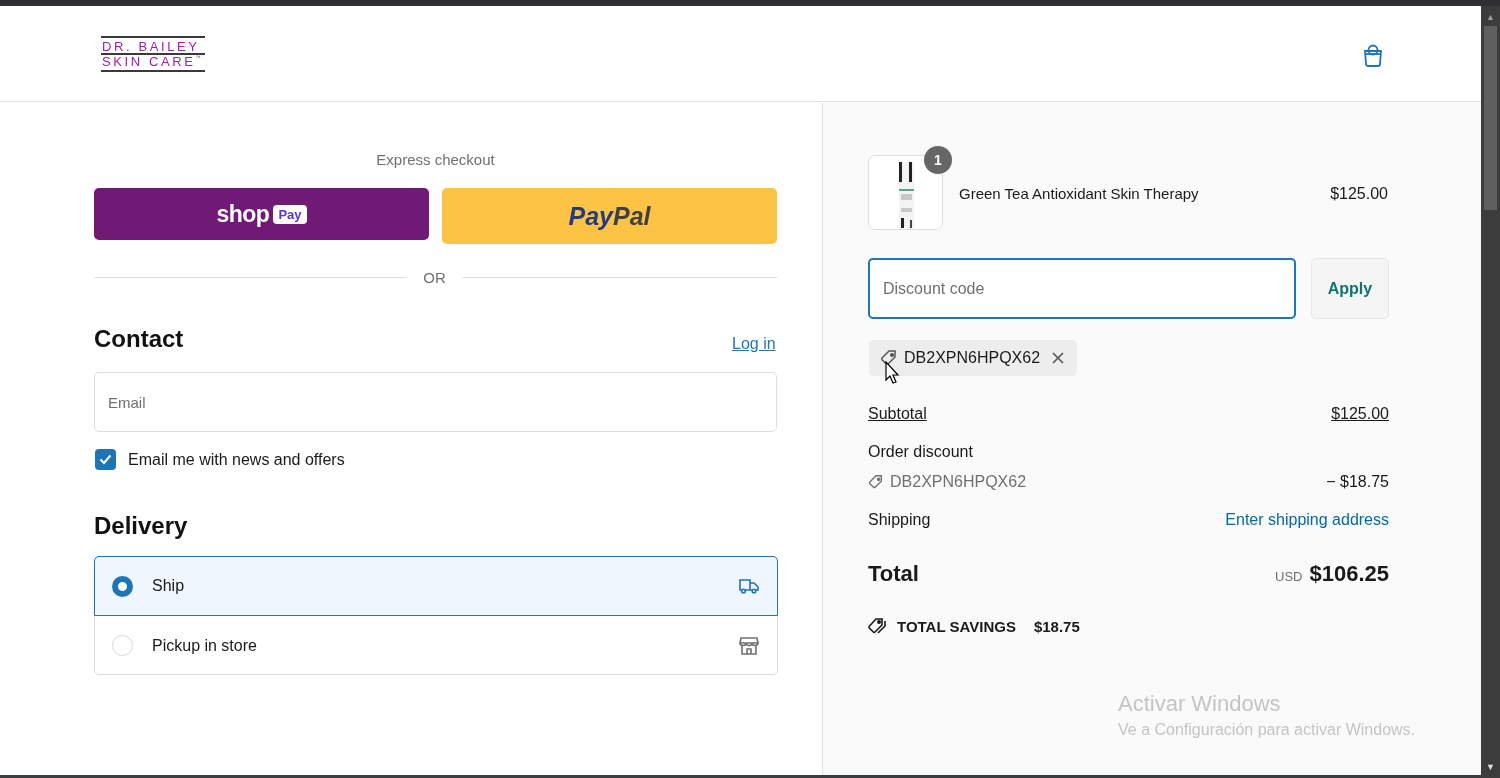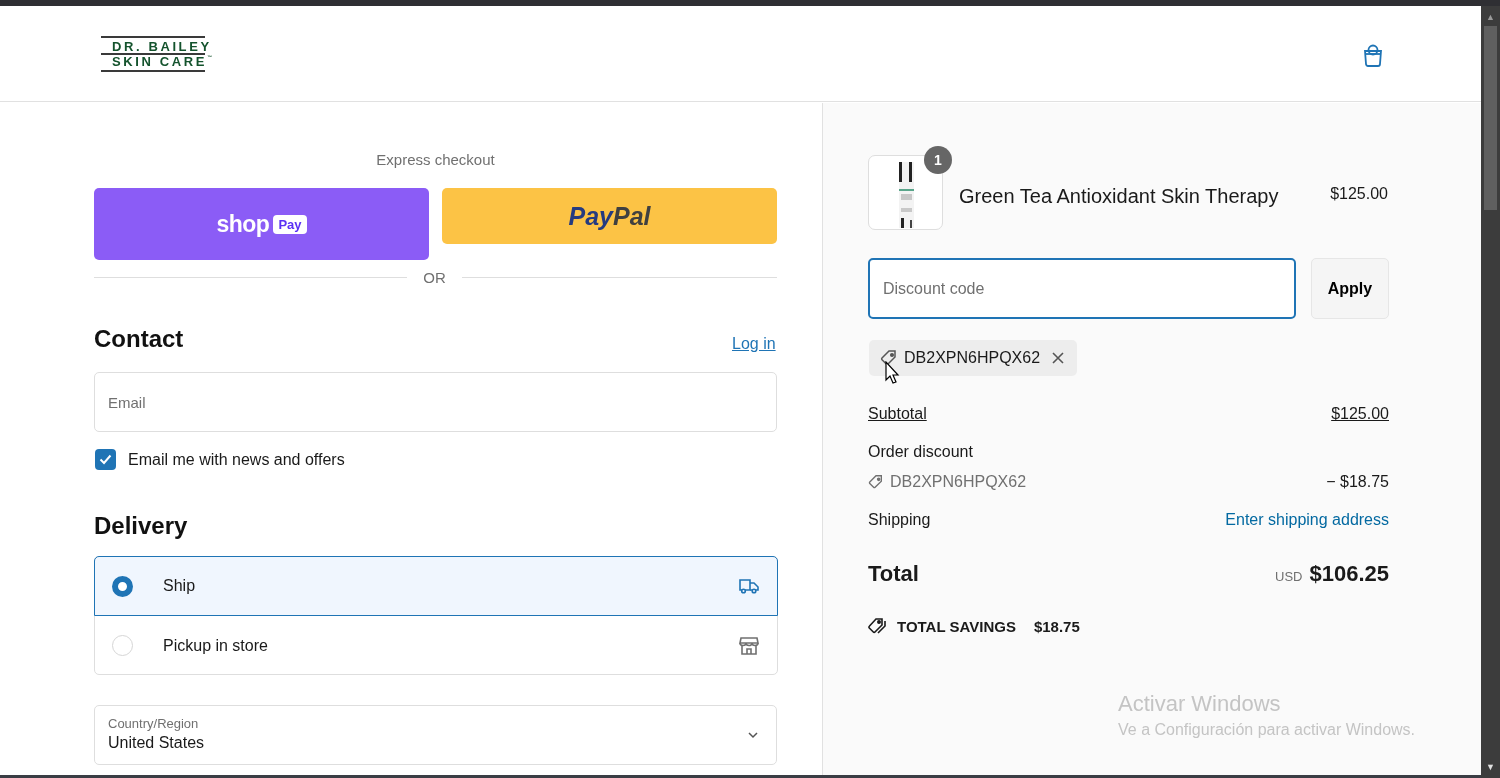--- a/index.html
+++ b/index.html
@@ -12,30 +12,30 @@
   
   .scrollbar { position: absolute; left: 1481px; top: 6px; width: 19px; height: 772px; background: #3c3c3c; }
   .scroll-up { position: absolute; left: 0; top: 4px; width: 19px; height: 14px; color: #9a9a9a; font-size: 9px; text-align: center; line-height: 14px; }
   .scroll-thumb { position: absolute; left: 3px; top: 20px; width: 13px; height: 184px; background: #5f5f5f; }
   .scroll-down { position: absolute; left: 0; bottom: 4px; width: 19px; height: 14px; color: #e0e0e0; font-size: 9px; text-align: center; line-height: 14px; }
 
   
   .header { position: absolute; left: 0; top: 0; width: 1481px; height: 96px; border-bottom: 1px solid #e1e1e1; background: #fff; }
   .logo { position: absolute; left: 101px; top: 30px; width: 108px; height: 38px; }
   .logo .rule { position: absolute; left: 0; width: 104px; height: 2px; background: #3a3a3a; }
-  .logo .line1, .logo .line2 { position: absolute; left: 11px; font-size: 13px; letter-spacing: 2.6px; color: #14532d; font-weight: bold; white-space: nowrap; }
+  .logo .line1, .logo .line2 { position: absolute; left: 1px; font-size: 13px; letter-spacing: 2.6px; color: #a21caf; font-weight: normal; white-space: nowrap; }
   .logo .line1 { top: 3px; }
   .logo .line2 { top: 18px; }
   .logo .tm { font-size: 5px; letter-spacing: 0; vertical-align: top; }
   .bag-icon { position: absolute; left: 1362px; top: 36px; width: 22px; height: 26px; cursor: pointer; }
 
   
   .main { position: absolute; left: 0; top: 97px; width: 822px; height: 680px; background: #fff; }
   .express-label { position: absolute; left: 94px; top: 48px; width: 683px; text-align: center; font-size: 15px; color: #707070; }
-  .shop-pay { position: absolute; left: 94px; top: 85px; width: 335px; height: 72px; background: #8b5cf6; border-radius: 5px; display: flex; align-items: center; justify-content: center; cursor: pointer; }
+  .shop-pay { position: absolute; left: 94px; top: 85px; width: 335px; height: 52px; background: #701a75; border-radius: 5px; display: flex; align-items: center; justify-content: center; cursor: pointer; }
   .shop-pay .shop-word { color: #fff; font-weight: bold; font-size: 23px; letter-spacing: -0.5px; }
   .shop-pay .pay-pill { background: #fff; color: #5a31f4; font-size: 13px; font-weight: bold; border-radius: 4px; padding: 2px 5px; margin-left: 4px; }
   .paypal { position: absolute; left: 442px; top: 85px; width: 335px; height: 56px; background: #fcc345; border-radius: 5px; display: flex; align-items: center; justify-content: center; cursor: pointer; font-weight: bold; font-style: italic; font-size: 25px; }
   .paypal .pp1 { color: #253b80; }
   .paypal .pp2 { color: #404040; }
   .or-row { position: absolute; left: 94px; top: 166px; width: 683px; height: 16px; }
   .or-row .hr-l { position: absolute; left: 0; top: 8px; width: 313px; height: 1px; background: #dedede; }
   .or-row .hr-r { position: absolute; right: 0; top: 8px; width: 315px; height: 1px; background: #dedede; }
   .or-row .or-text { position: absolute; left: 313px; width: 55px; text-align: center; top: 0; font-size: 15px; color: #707070; }
 
@@ -48,37 +48,37 @@
   .checkbox { width: 21px; height: 21px; background: #1f74b5; border-radius: 4px; display: flex; align-items: center; justify-content: center; }
   .checkbox-label { margin-left: 12px; font-size: 16px; color: #1a1a1a; }
 
   .delivery-title { top: 409px; }
   .delivery-group { position: absolute; left: 94px; top: 453px; width: 684px; height: 119px; border: 1px solid #dedede; border-radius: 5px; }
   .opt { position: absolute; left: 0; width: 100%; height: 59px; display: flex; align-items: center; padding: 0 17px; cursor: pointer; }
   .opt.ship { top: -1px; left: -1px; width: 684px; height: 60px; background: #f0f6fe; border: 1px solid #1f74b5; border-radius: 5px 5px 0 0; }
   .opt.pickup { top: 59px; }
   .radio { width: 21px; height: 21px; border-radius: 50%; border: 1px solid #d6d6d6; background: #fff; flex: none; }
   .radio.selected { border: 6px solid #1f74b5; background: #fff; }
-  .opt-label { margin-left: 30px; font-size: 16px; color: #1a1a1a; flex: 1; }
+  .opt-label { margin-left: 19px; font-size: 16px; color: #1a1a1a; flex: 1; }
   .opt-icon { width: 22px; height: 20px; }
 
   .country-select { position: absolute; left: 94px; top: 602px; width: 683px; height: 60px; border: 1px solid #dedede; border-radius: 5px; padding: 10px 13px; cursor: pointer; }
   .country-select .lbl { font-size: 13px; color: #707070; }
   .country-select .val { font-size: 16px; color: #1a1a1a; margin-top: 3px; }
   .country-select .chev { position: absolute; right: 16px; top: 22px; width: 14px; height: 14px; }
 
   
   .summary { position: absolute; left: 822px; top: 97px; width: 659px; height: 680px; background: #fafafa; border-left: 1px solid #e1e1e1; }
   .thumb { position: absolute; left: 45px; top: 52px; width: 75px; height: 75px; border: 1px solid #dedede; border-radius: 7px; background: #fff; overflow: hidden; }
   .qty-badge { position: absolute; left: 101px; top: 43px; width: 28px; height: 28px; border-radius: 50%; background: #666; color: #fff; font-size: 14px; font-weight: bold; display: flex; align-items: center; justify-content: center; }
-  .product-name { position: absolute; left: 136px; top: 82px; font-size: 20px; color: #1a1a1a; }
+  .product-name { position: absolute; left: 136px; top: 82px; font-size: 15px; color: #1a1a1a; }
   .product-price { position: absolute; right: 93px; top: 82px; font-size: 16px; color: #1a1a1a; }
   .discount-input { position: absolute; left: 45px; top: 155px; width: 428px; height: 61px; border: 2px solid #1f74b5; border-radius: 5px; background: #fff; padding: 0 13px; font-size: 16px; font-family: "Liberation Sans", sans-serif; outline: none; }
   .discount-input::placeholder { color: #707070; }
-  .apply-btn { position: absolute; left: 488px; top: 155px; width: 78px; height: 61px; background: #f5f5f5; border: 1px solid #e6e6e6; border-radius: 5px; color: #000000; font-size: 16px; font-weight: bold; font-family: "Liberation Sans", sans-serif; cursor: pointer; }
+  .apply-btn { position: absolute; left: 488px; top: 155px; width: 78px; height: 61px; background: #f5f5f5; border: 1px solid #e6e6e6; border-radius: 5px; color: #0f766e; font-size: 16px; font-weight: bold; font-family: "Liberation Sans", sans-serif; cursor: pointer; }
   .code-chip { position: absolute; left: 46px; top: 237px; height: 36px; padding: 0 12px 0 11px; background: #ededed; border-radius: 5px; display: flex; align-items: center; }
   .code-chip .tag-icon { width: 18px; height: 18px; }
   .code-chip .code-text { margin-left: 6px; font-size: 16px; color: #1a1a1a; }
   .code-chip .remove-icon { margin-left: 11px; width: 14px; height: 14px; cursor: pointer; }
   .cursor { position: absolute; left: 885px; top: 355px; width: 16px; height: 26px; }
 
   .row { position: absolute; left: 45px; width: 521px; display: flex; justify-content: space-between; font-size: 16px; color: #1a1a1a; }
   .row-subtotal { top: 302px; text-decoration: underline; }
   .row-order-discount { top: 340px; }
   .row-code { top: 370px; }
@@ -167,27 +167,20 @@
         <span class="opt-label">Pickup in store</span>
         <svg class="opt-icon" viewBox="0 0 22 20" fill="none" stroke="#707070" stroke-width="1.6">
           <path d="M3 2 h16 l1 5 h-18 z"></path>
             <path d="M2 7 a3 2.5 0 0 0 6 0 a3 2.5 0 0 0 6 0 a3 2.5 0 0 0 6 0"></path>
           <path d="M4 9 v9 h14 v-9"></path>
             <path d="M9 18 v-5 h4 v5"></path>
         </svg>
       </div>
     </div>
 
-    <div class="country-select">
-      <div class="lbl">Country/Region</div>
-      <div class="val">United States</div>
-      <svg class="chev" viewBox="0 0 14 14" fill="none" stroke="#555" stroke-width="1.5">
-          <path d="M3 5 L7 9 L11 5"></path>
-        </svg>
-    </div>
   </section>
 
   <aside class="summary">
     <div class="thumb">
       <svg width="75" height="75" viewBox="0 0 75 75">
         <rect x="30" y="6" width="15" height="66" fill="#f3f3f3"></rect>
         <rect x="30" y="6" width="3" height="20" fill="#222"></rect>
         <rect x="40" y="6" width="3" height="20" fill="#222"></rect>
         <rect x="30" y="33" width="15" height="2" fill="#5aa58a"></rect>
         <rect x="32" y="38" width="11" height="6" fill="#c8c8c8"></rect>

